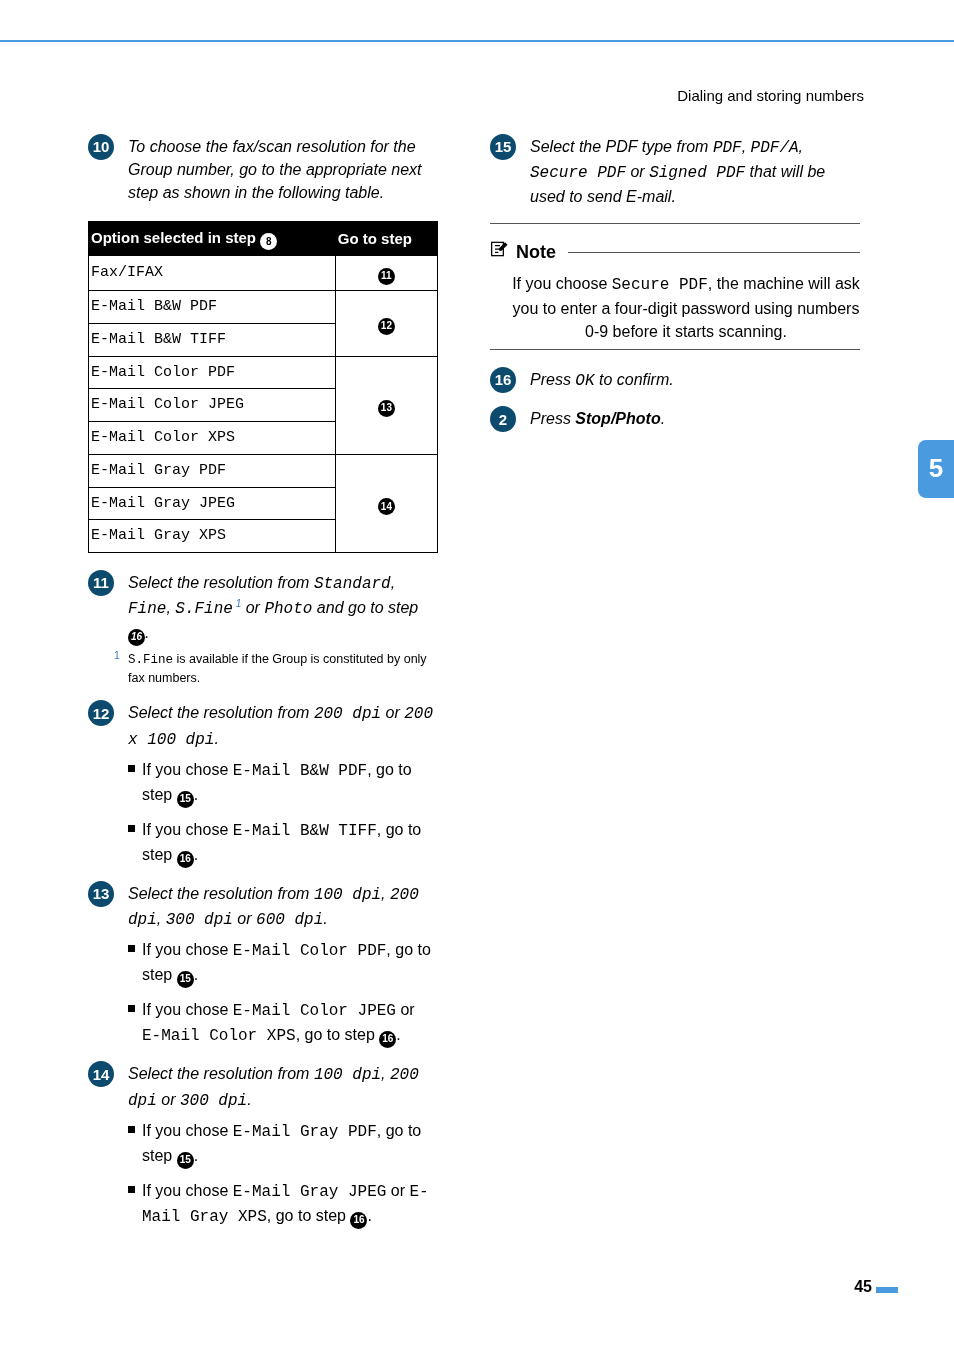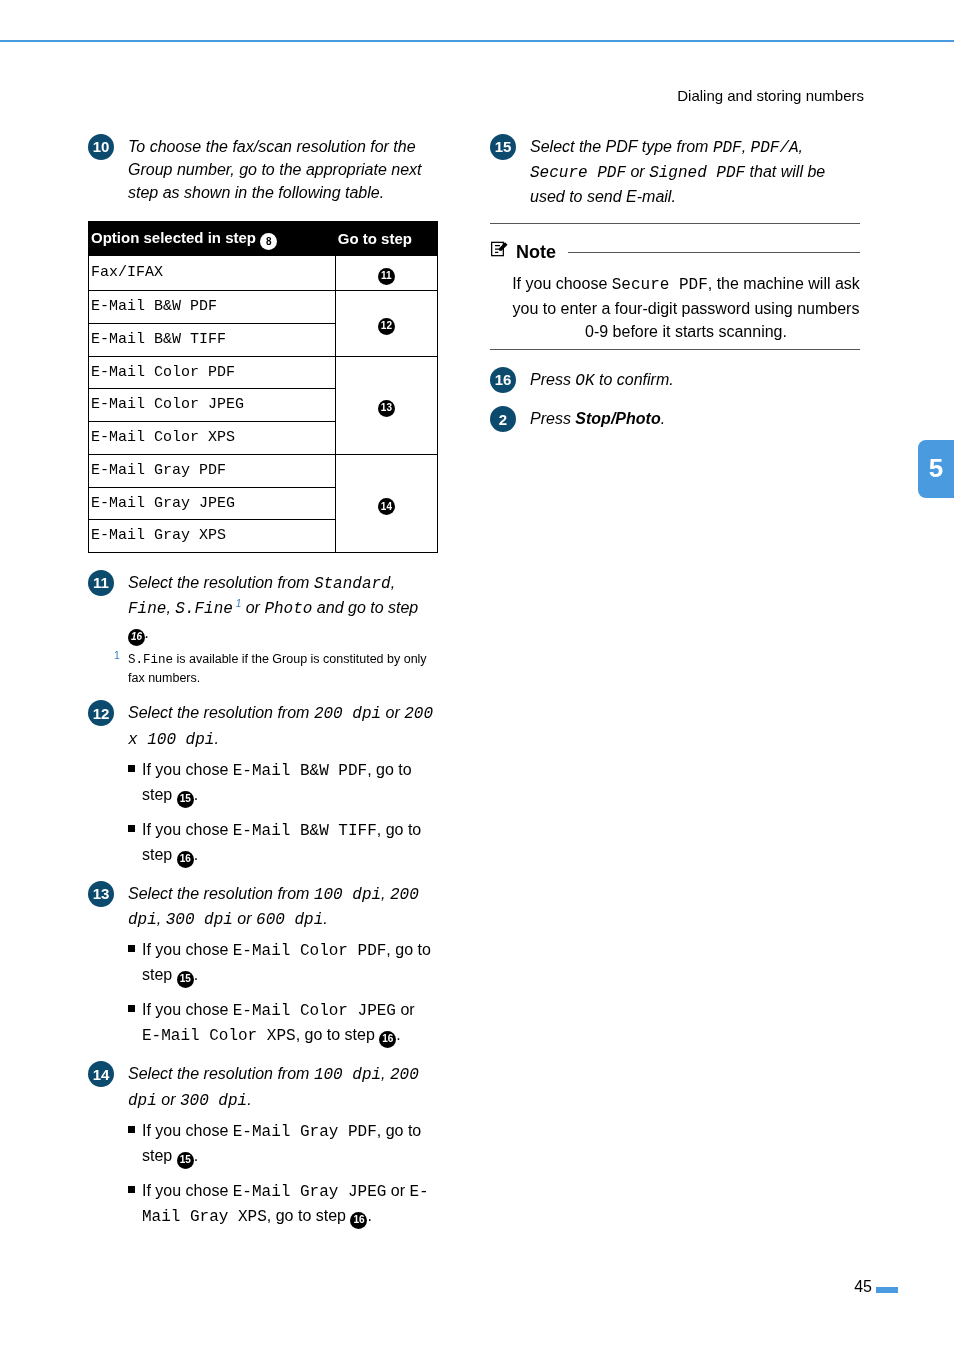--- a/index.html
+++ b/index.html
@@ -86,21 +86,21 @@
       margin-left:0;
     }
     .note-head .rule-right {
       flex:1; height:1px; background:#555; margin-left:6px;
     }
     .note-body { margin:6px 0 6px 22px;text-align:center; }
     .note-bottom-rule { height:1px; background:#555; margin-top:6px; }
     .pen-icon svg { width:20px; height:20px; }
     .page-num {
       position:absolute; bottom:50px; right:82px;
-      font-weight:normal; font-size:16px;
+      font-weight:bold; font-size:16px;
     }
     .page-mark {
       position:absolute; bottom:55px; right:56px;
       width:22px; height:6px; background:#4a9ae0;
     }
   </style>
 </head>
 <body>
 
 <div class="top-rule"></div>

